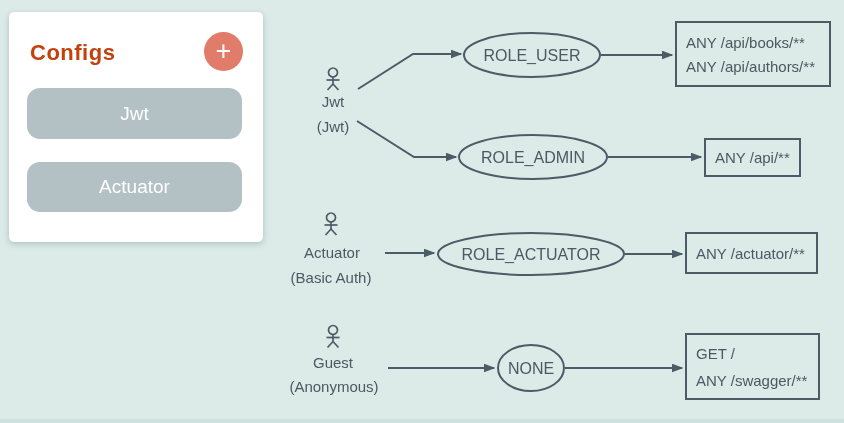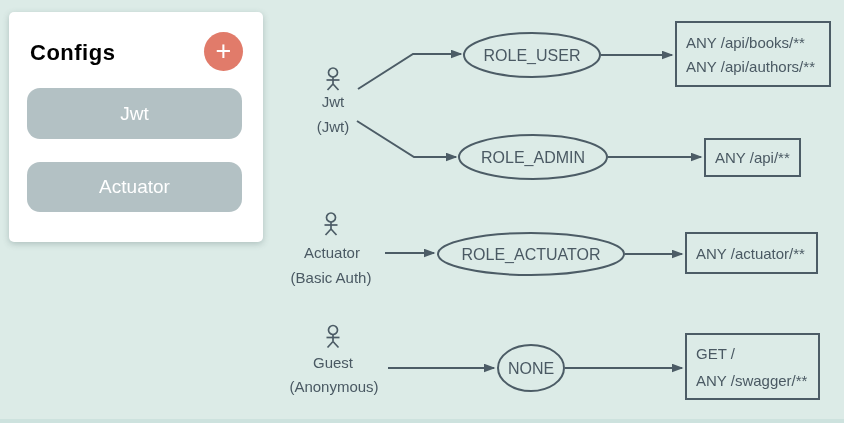--- a/index.html
+++ b/index.html
@@ -21,21 +21,21 @@
     border-radius: 5px;
     box-shadow: 0 2px 6px rgba(70, 95, 95, 0.30);
   }
   .panel-title {
     position: absolute;
     left: 21px; top: 28px;
     margin: 0;
     font-size: 22px;
     font-weight: 600;
     letter-spacing: 0.5px;
-    color: #000000;
+    color: #c2410c;
   }
   .add-btn {
     position: absolute;
     top: 20px; right: 20px;
     width: 39px; height: 39px;
     border-radius: 50%;
     border: none;
     background: #e17b6a;
     color: #ffffff;
     font-size: 27px;

